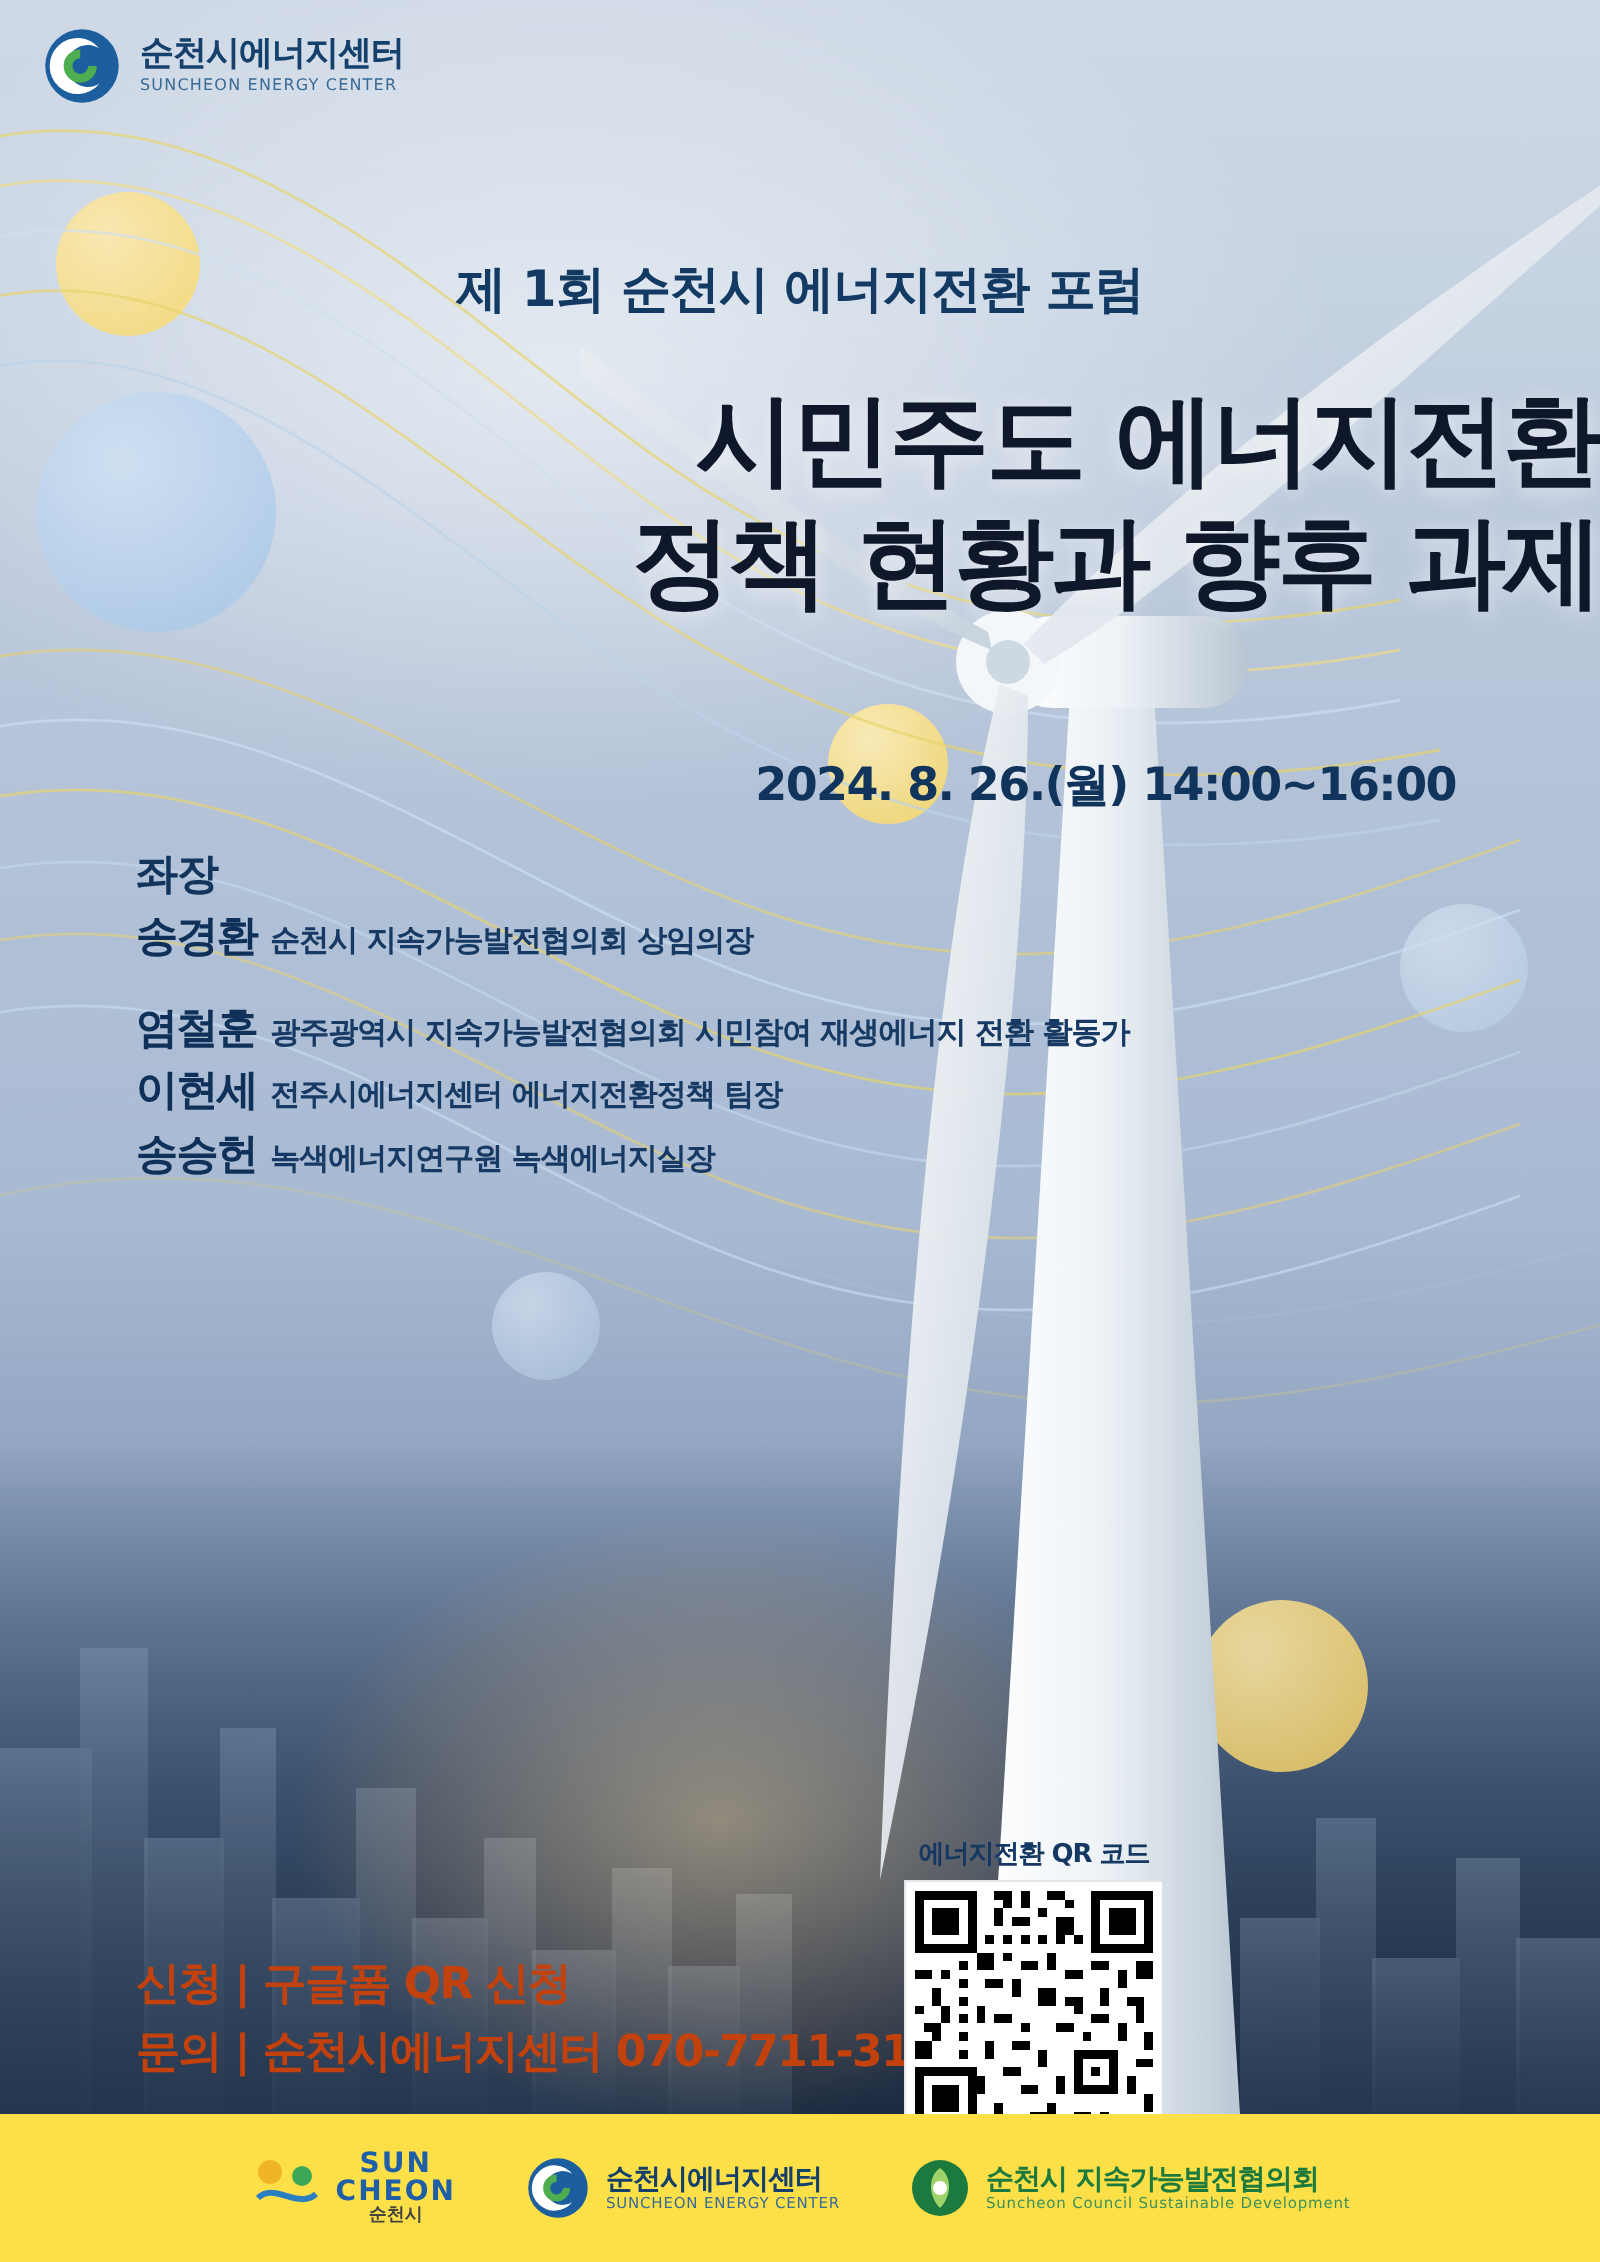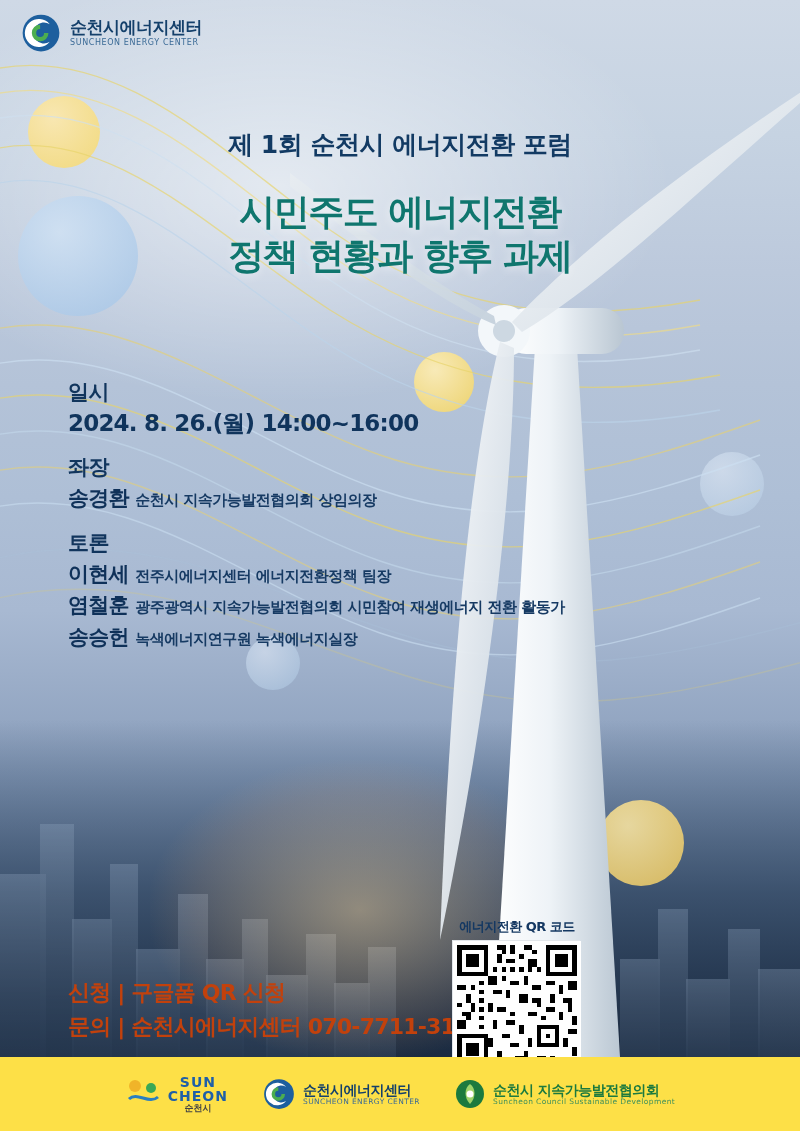--- a/index.html
+++ b/index.html
@@ -125,23 +125,23 @@
     text-align: center;
     font-size: 25px;
     font-weight: bold;
     color: #123a63;
     letter-spacing: -0.5px;
   }
   .title-main {
     position: absolute;
     top: 190px;
     left: 0; right: 0;
-    text-align: center;
-    color: #0f766e;
-    font-size: 36px;
+    text-align: right;
+    color: #0f172a;
+    font-size: 50px;
     font-weight: bold;
     letter-spacing: -1.5px;
     line-height: 1.22;
     text-shadow: 0 2px 10px rgba(255,255,255,0.55);
   }
   .title-main div { white-space: nowrap; }
 
   
   .info {
     position: absolute;
@@ -157,20 +157,21 @@
     color: #11355d;
     letter-spacing: -0.5px;
     margin-bottom: 2px;
   }
   .value {
     font-size: 23px;
     font-weight: bold;
     color: #10345c;
     letter-spacing: -0.8px;
     line-height: 1.35;
+    text-align: right;
   }
   .value .sm {
     font-size: 16px;
     font-weight: bold;
   }
   .person {
     font-size: 21px;
     font-weight: bold;
     color: #0f3159;
     letter-spacing: -0.8px;
@@ -354,43 +355,41 @@
 
   <div class="subtitle">제 1회 순천시 에너지전환 포럼</div>
   <div class="title-main">
     <div>시민주도 에너지전환</div>
     <div>정책 현황과 향후 과제</div>
   </div>
 
   <div class="info">
 
     <div class="block">
-      <div class="label">일시</div>
       <div class="value">2024. 8. 26.(월) 14:00~16:00</div>
     </div>
 
 
 
     <div class="block">
       <div class="label">좌장</div>
       <div class="person">
         <span>송경환</span>
         <span class="role">순천시 지속가능발전협의회 상임의장</span>
       </div>
     </div>
 
     <div class="block">
-      <div class="label">토론</div>
+      <div class="person">
+        <span>염철훈</span>
+        <span class="role">광주광역시 지속가능발전협의회 시민참여 재생에너지 전환 활동가</span>
+      </div>
       <div class="person">
         <span>이현세</span>
         <span class="role">전주시에너지센터 에너지전환정책 팀장</span>
-      </div>
-      <div class="person">
-        <span>염철훈</span>
-        <span class="role">광주광역시 지속가능발전협의회 시민참여 재생에너지 전환 활동가</span>
       </div>
       <div class="person">
         <span>송승헌</span>
         <span class="role">녹색에너지연구원 녹색에너지실장</span>
       </div>
     </div>
 
   </div>
 
   <div class="contact">

